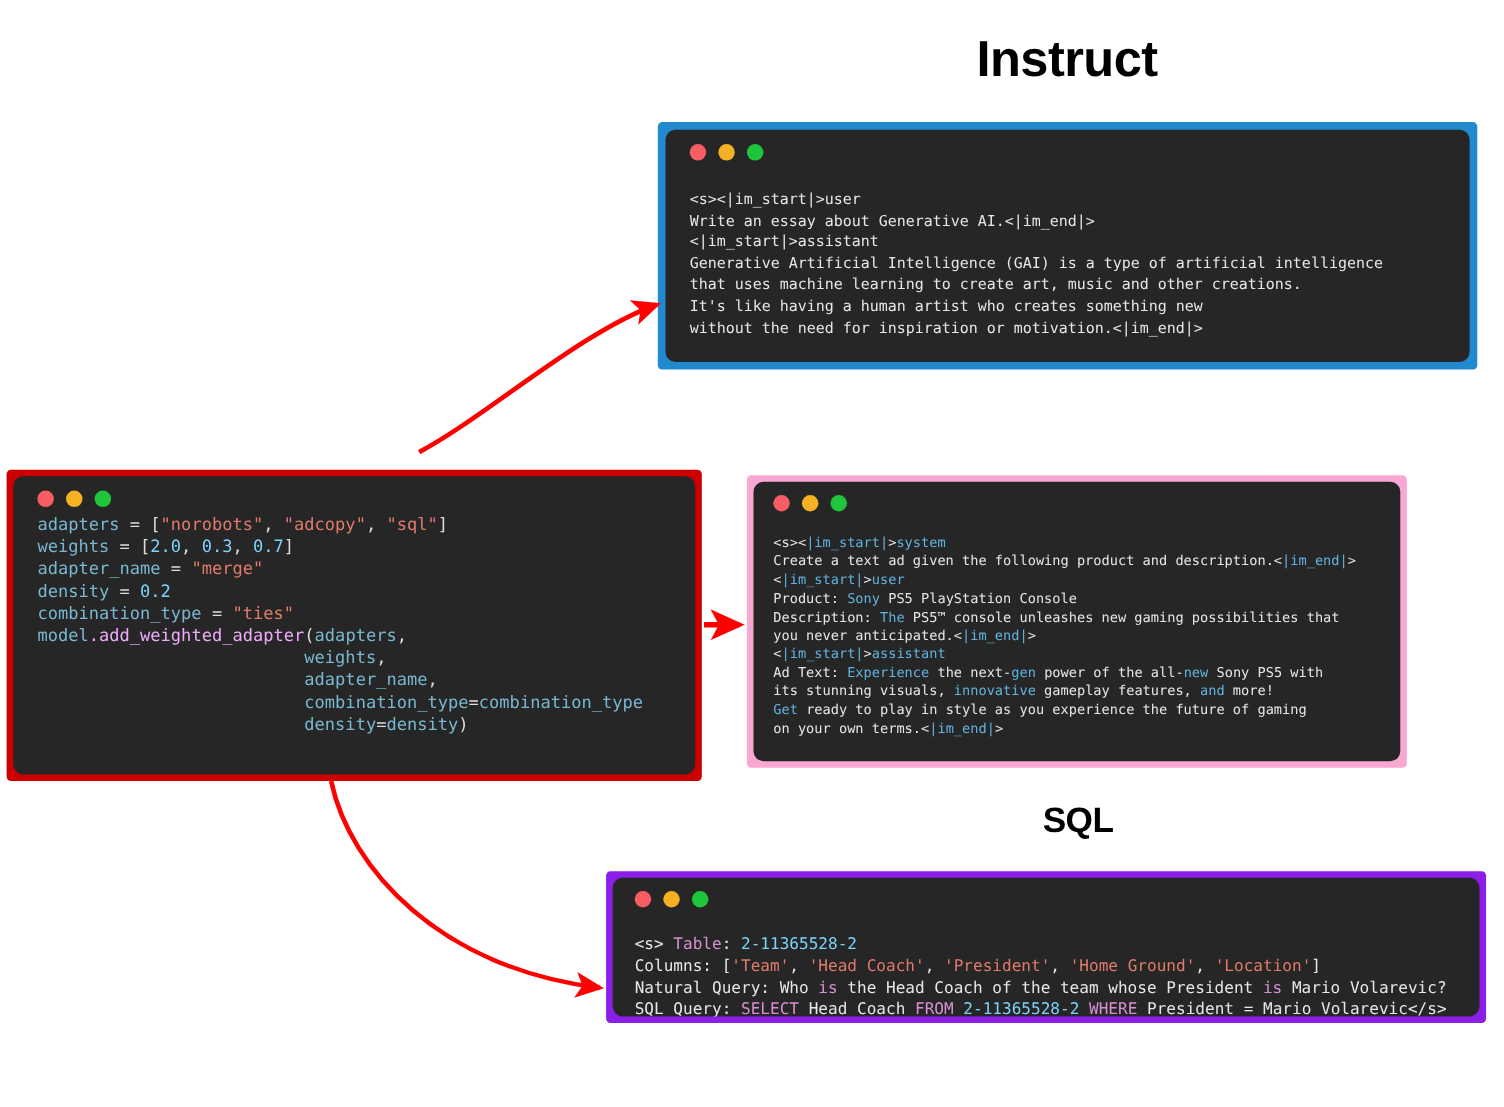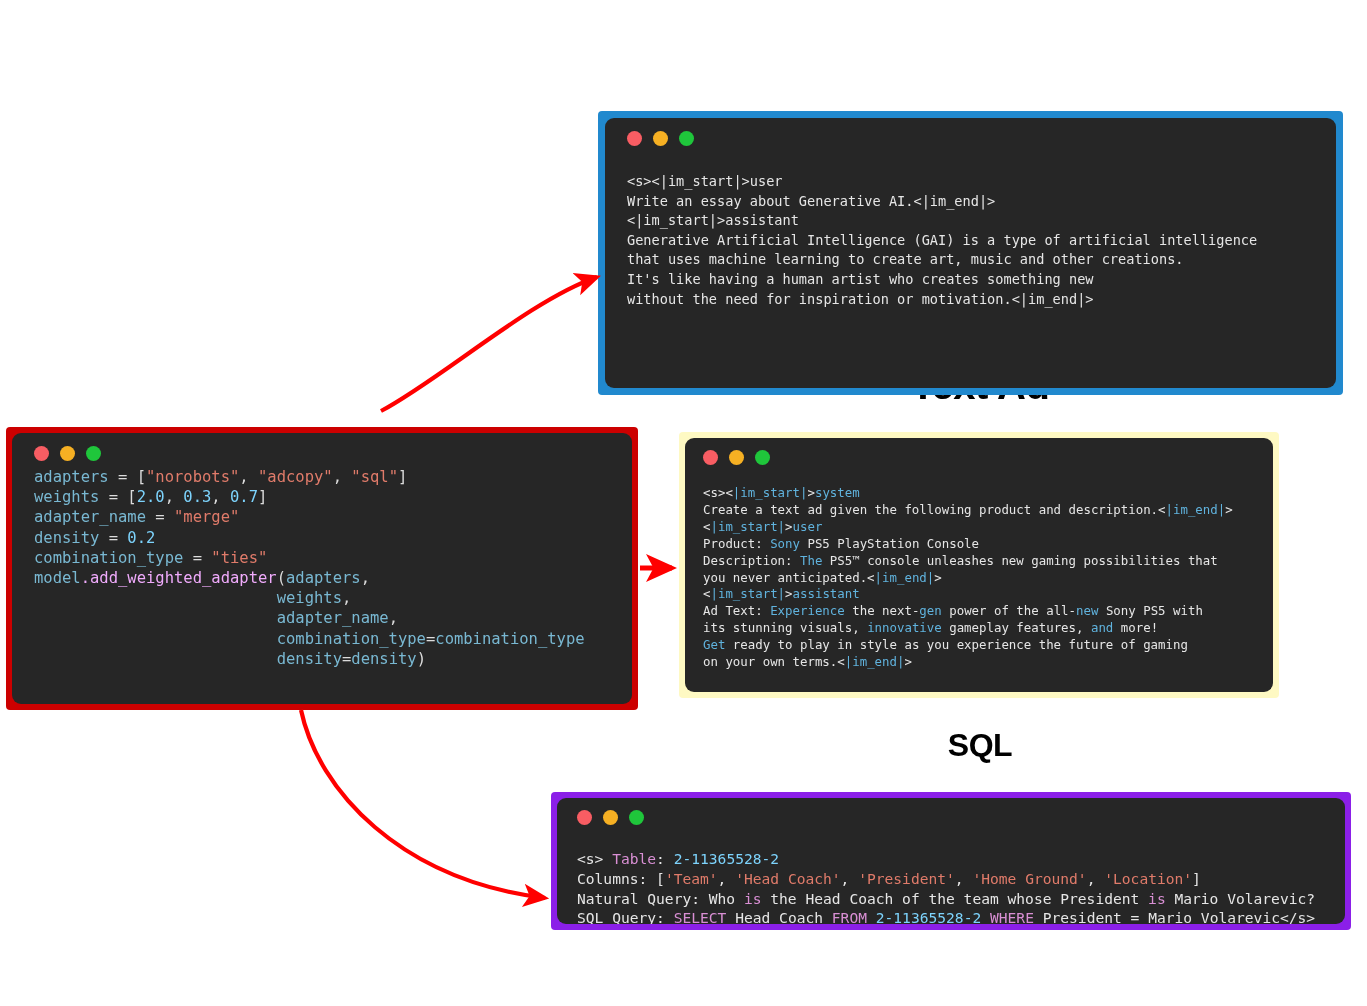--- a/index.html
+++ b/index.html
@@ -85,31 +85,31 @@
   #term-merge {
     left: 6px; top: 427px; width: 632px; height: 283px;
     background: #CC0000;
     padding: 6px;
   }
   #term-merge .term-inner { padding: 12px 16px 10px 22px; }
   #term-merge .code { font-size: 15.5px; line-height: 20.2px; }
 
   
   #term-instruct {
-    left: 598px; top: 111px; width: 745px; height: 284px;
+    left: 598px; top: 111px; width: 745px; height: 225px;
     background: #2189CE;
     padding: 7px;
   }
   #term-instruct .term-inner { padding: 12px 16px 10px 22px; }
   #term-instruct .code { font-size: 13.6px; line-height: 19.6px; }
 
   
   #term-textad {
     left: 679px; top: 432px; width: 600px; height: 266px;
-    background: #fef9c3;
+    background: #f9a8d4;
     padding: 6px;
   }
   #term-textad .term-inner { padding: 11px 12px 10px 18px; }
   #term-textad .code { font-size: 12.4px; line-height: 16.9px; }
 
   
   #term-sql {
     left: 551px; top: 792px; width: 800px; height: 138px;
     background: #8B1FE8;
     padding: 6px;
@@ -133,22 +133,22 @@
     left: 0; top: 0;
     width: 1367px; height: 1006px;
     pointer-events: none;
   }
 </style>
 </head>
 <body>
 
 <div class="stage">
 
-
-  <div class="heading" id="heading-textad">Text Ad</div>
+  <div class="heading" id="heading-instruct">Instruct</div>
+
 
   <div class="heading" id="heading-sql">SQL</div>
 
   <div class="term" id="term-merge">
     <div class="term-inner">
       <div class="dots">
         <span class="dot red"></span>
         <span class="dot yellow"></span>
         <span class="dot green"></span>
       </div>

